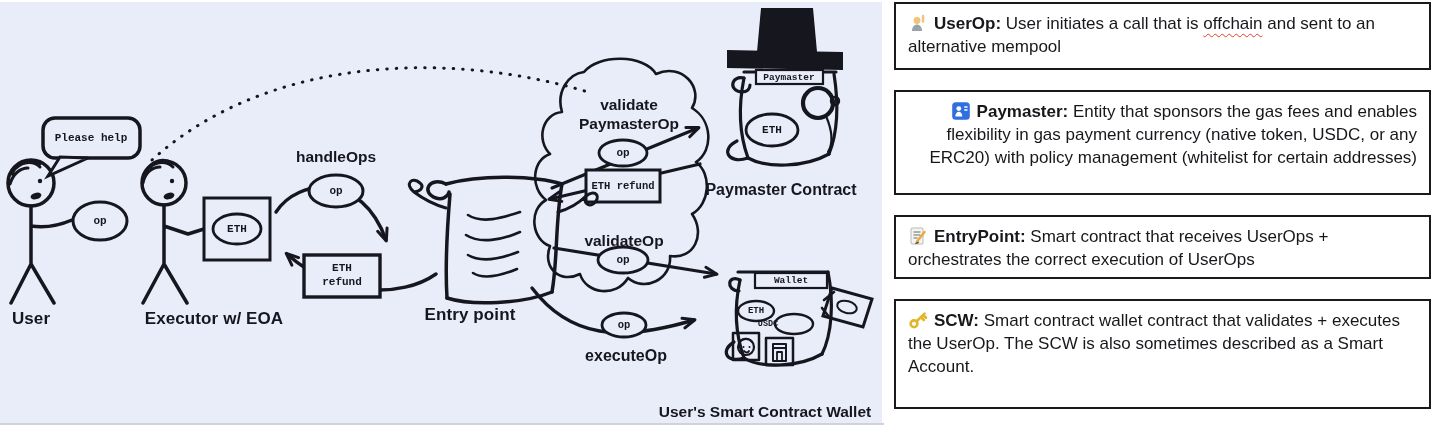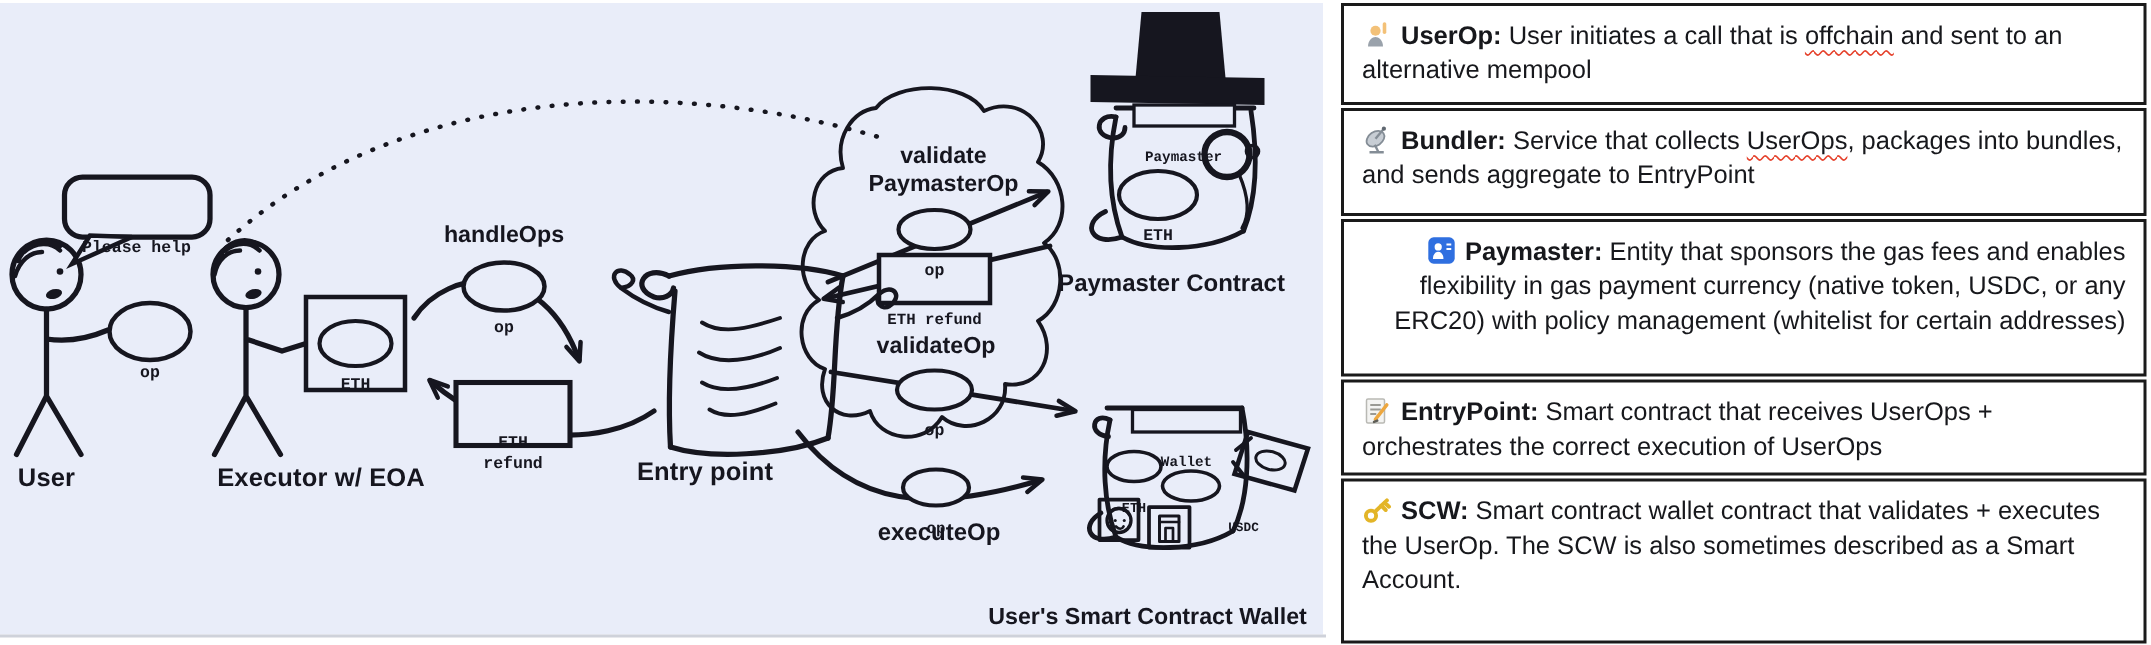--- a/index.html
+++ b/index.html
@@ -20,26 +20,26 @@
     background:var(--background);
   }
   .diagram svg{position:absolute;left:0;top:0;}
   .bottom-strip{position:absolute;left:0;top:423px;width:884px;height:2px;background:#cfd2da;}
   .st{stroke:var(--ink);fill:none;stroke-linecap:round;stroke-linejoin:round;}
   .fill-ink{fill:var(--ink);stroke:none;}
   .mask{fill:var(--background);stroke:var(--ink);}
   .overlay{position:absolute;transform:translate(-50%,-50%);white-space:nowrap;text-align:center;}
   .dlabel{font-weight:bold;font-size:17px;letter-spacing:.1px;}
   .dlabel-sm{font-weight:bold;font-size:15.5px;}
-  .mono{font-family:"Liberation Mono","DejaVu Sans Mono",monospace;font-weight:600;font-size:11px;margin-top:28px;}
+  .mono{font-family:"Liberation Mono","DejaVu Sans Mono",monospace;font-weight:600;font-size:11px;}
   .wrap{white-space:normal;line-height:1.25;}
   
   .panel{
     position:absolute;left:894px;top:2px;width:537px;height:426px;
-    display:flex;flex-direction:column;gap:2px;
+    display:flex;flex-direction:column;gap:20px;
   }
   .panel-row{
     box-sizing:border-box;background:var(--panel-bg);
     border:2px solid var(--panel-border);
     padding:8px 12px 6px 12px;
     font-size:17px;line-height:23px;color:#17181c;
   }
   .row-icon{display:inline-block;width:20px;height:20px;vertical-align:-4px;margin-right:6px;}
   .seg-bold{font-weight:bold;}
   .seg-wavy{
@@ -161,52 +161,44 @@
   <div class="overlay mono" style="left:237px;top:227px;">ETH</div>
   <div class="overlay dlabel-sm" style="left:336px;top:155px;">handleOps</div>
   <div class="overlay mono" style="left:336px;top:189px;">op</div>
   <div class="overlay mono wrap" style="left:342px;top:274px;width:52px;">ETH refund</div>
   <div class="overlay dlabel" style="left:31px;top:317px;text-align:center;">User</div>
   <div class="overlay dlabel" style="left:214px;top:317px;">Executor w/ EOA</div>
   <div class="overlay dlabel" style="left:470px;top:313px;">Entry point</div>
   <div class="overlay dlabel-sm wrap" style="left:629px;top:112px;width:130px;text-align:center;">validate PaymasterOp</div>
   <div class="overlay mono" style="left:623px;top:151px;">op</div>
   <div class="overlay mono" style="left:623px;top:184px;font-size:10.5px;">ETH refund</div>
-  <div class="overlay dlabel-sm" style="left:624px;top:229px;">validateOp</div>
+  <div class="overlay dlabel-sm" style="left:624px;top:239px;">validateOp</div>
   <div class="overlay mono" style="left:623px;top:258px;">op</div>
   <div class="overlay mono" style="left:624px;top:323px;font-size:10.5px;">op</div>
   <div class="overlay dlabel-sm" style="left:626px;top:354px;font-size:16px;">executeOp</div>
   <div class="overlay mono" style="left:789px;top:75px;font-size:9.5px;">Paymaster</div>
   <div class="overlay mono" style="left:772px;top:128px;">ETH</div>
   <div class="overlay dlabel-sm" style="left:781px;top:188px;font-size:16px;">Paymaster Contract</div>
   <div class="overlay mono" style="left:791px;top:278px;font-size:9.5px;">Wallet</div>
   <div class="overlay mono" style="left:756px;top:309px;font-size:9px;">ETH</div>
-  <div class="overlay mono" style="left:829px;top:322px;font-size:8.5px;">USDC</div>
+  <div class="overlay mono" style="left:768px;top:322px;font-size:8.5px;">USDC</div>
   <div class="overlay dlabel-sm" style="left:765px;top:410px;">User's Smart Contract Wallet</div>
 </div>
 <div class="bottom-strip"></div>
 
 <div class="panel">
 
   <div class="panel-row" style="flex:0 0 68px;">
     <svg class="row-icon" viewBox="0 0 20 20">
       <path d="M15 3 L15 8.5" stroke="#f3c178" stroke-width="2.4" stroke-linecap="round" fill="none"></path>
       <circle cx="9" cy="7.5" r="3.4" fill="#f3c178"></circle>
       <path d="M4 18 c0-4.4 3-6.4 5-6.4 s5 2 5 6.4 Z" fill="#9aa2ab"></path>
     </svg><span class="row-text"><span class="seg-bold">UserOp:</span><span> User initiates a call that is </span><span class="seg-wavy">offchain</span><span> and sent to an alternative mempool</span></span>
   </div>
 
-  <div class="panel-row" style="flex:0 0 72px;">
-    <svg class="row-icon" viewBox="0 0 20 20">
-      <ellipse cx="9" cy="9.5" rx="6.5" ry="4.6" transform="rotate(-35 9 9.5)" fill="#c7cdd4" stroke="#848d96" stroke-width="1.2"></ellipse>
-      <line x1="9" y1="9.5" x2="14" y2="3.5" stroke="#848d96" stroke-width="1.6"></line>
-      <circle cx="14.6" cy="2.8" r="1.4" fill="#5f6770"></circle>
-      <path d="M8.5 13.5 L11 18.5 M5 18.5 L14.5 18.5" stroke="#848d96" stroke-width="1.6" fill="none"></path>
-    </svg><span class="row-text"><span class="seg-bold">Bundler:</span><span> Service that collects </span><span class="seg-wavy">UserOps</span><span>, packages into bundles, and sends aggregate to EntryPoint</span></span>
-  </div>
 
   <div class="panel-row" style="flex:0 0 105px;text-align:right;">
     <svg class="row-icon" viewBox="0 0 20 20">
       <rect x="1.2" y="1.2" width="17.6" height="17.6" rx="3.6" fill="#2f6fe0"></rect>
       <circle cx="7.8" cy="7.6" r="2.4" fill="#ffffff"></circle>
       <path d="M4.3 15.6 c0-3.2 1.8-4.8 3.5-4.8 s3.5 1.6 3.5 4.8 Z" fill="#ffffff"></path>
       <path d="M13.3 6 h3.2 M13.3 9 h3.2" stroke="#ffffff" stroke-width="1.4" fill="none"></path>
     </svg><span class="row-text"><span class="seg-bold">Paymaster:</span><span> Entity that sponsors the gas fees and enables flexibility in gas payment currency (native token, USDC, or any ERC20) with policy management (whitelist for certain addresses)</span></span>
   </div>
 

